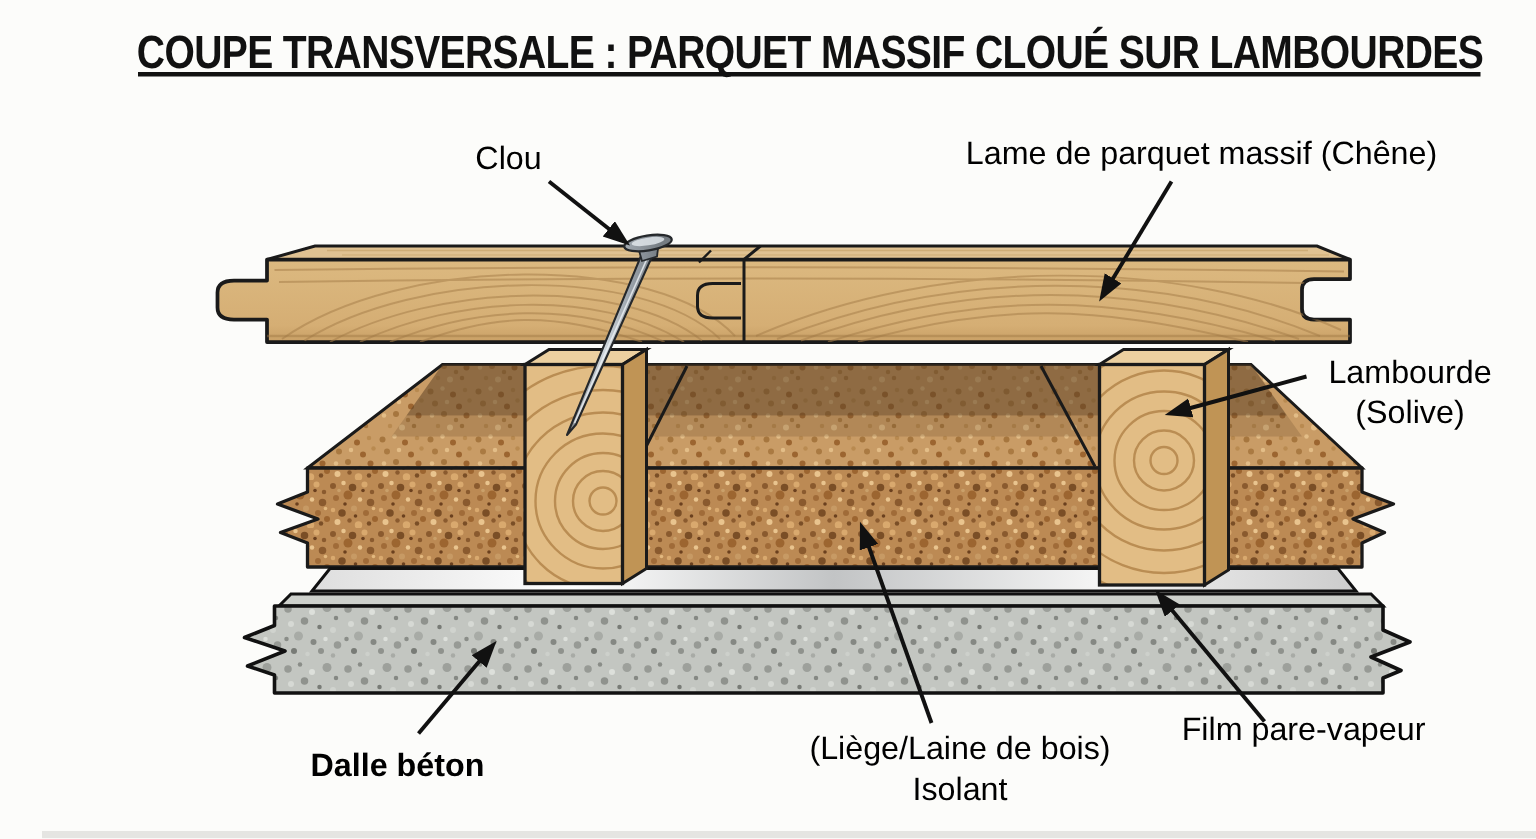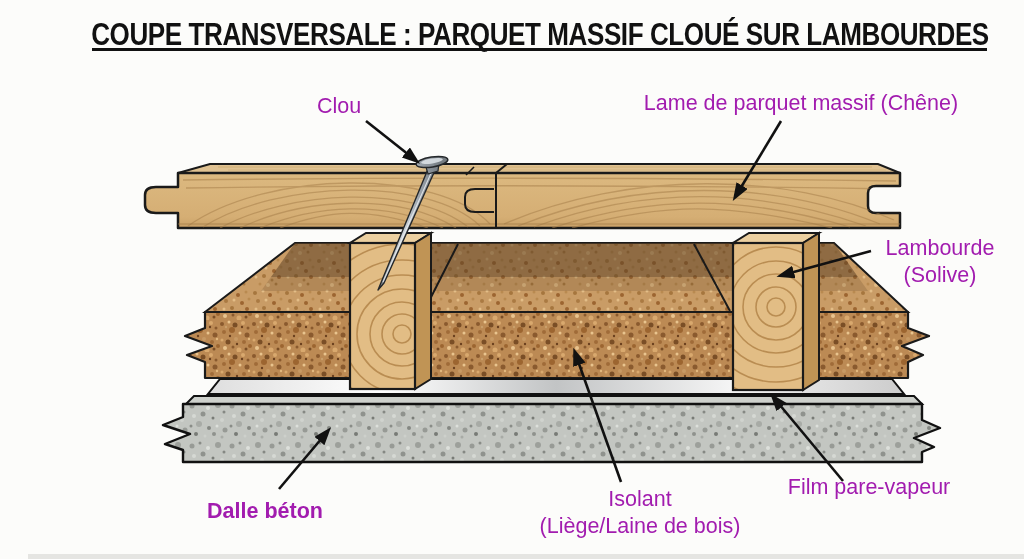--- a/index.html
+++ b/index.html
@@ -4,21 +4,21 @@
 <style>
   html,body{margin:0;padding:0;}
   body{width:1024px;height:559px;position:relative;overflow:hidden;
        background:#fcfcfa;font-family:"Liberation Sans", sans-serif;color:#141414;}
   .stage{position:absolute;inset:0;width:1024px;height:559px;margin-left:28px;}
   .title{position:absolute;top:17px;left:512px;white-space:nowrap;
          transform:translateX(-50%) scaleX(0.84);transform-origin:center;
          font-size:31px;font-weight:bold;letter-spacing:-0.5px;color:#111;}
   .title-underline{position:absolute;left:64px;top:48px;width:895px;height:3px;background:#111;}
   .lbl{position:absolute;transform:translate(-50%,-50%);white-space:nowrap;
-       font-size:21.5px;color:#a21caf;text-align:center;line-height:27px;}
+       font-size:21.5px;color:#000000;text-align:center;line-height:27px;}
   svg{position:absolute;left:0;top:0;}
 </style>
 </head>
 <body>
 
 <div class="stage">
 
   <div class="title">COUPE TRANSVERSALE : PARQUET MASSIF CLOUÉ SUR LAMBOURDES</div>
   <div class="title-underline"></div>
 
@@ -221,18 +221,18 @@
   </svg>
 
   <div class="lbl" style="left:311px;top:106px;">Clou</div>
   <div class="lbl" style="left:773px;top:103px;">Lame de parquet massif (Chêne)</div>
   <div class="lbl" style="left:912px;top:262px;">
     <div>Lambourde</div>
     <div>(Solive)</div>
   </div>
   <div class="lbl" style="left:237px;top:511px;font-weight:bold;">Dalle béton</div>
   <div class="lbl" style="left:612px;top:513px;">
+    <div>(Liège/Laine de bois)</div>
     <div>Isolant</div>
-    <div>(Liège/Laine de bois)</div>
   </div>
   <div class="lbl" style="left:841px;top:487px;">Film pare-vapeur</div>
 
 </div>
 
 </body></html>

